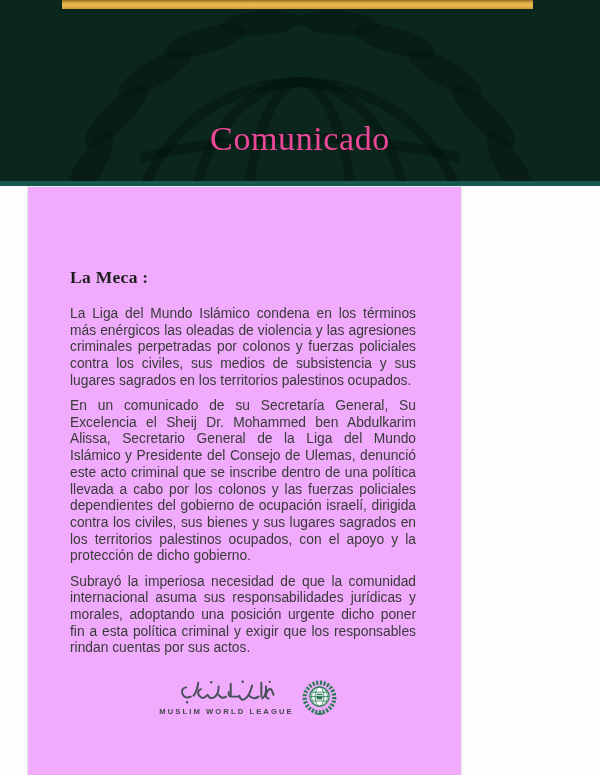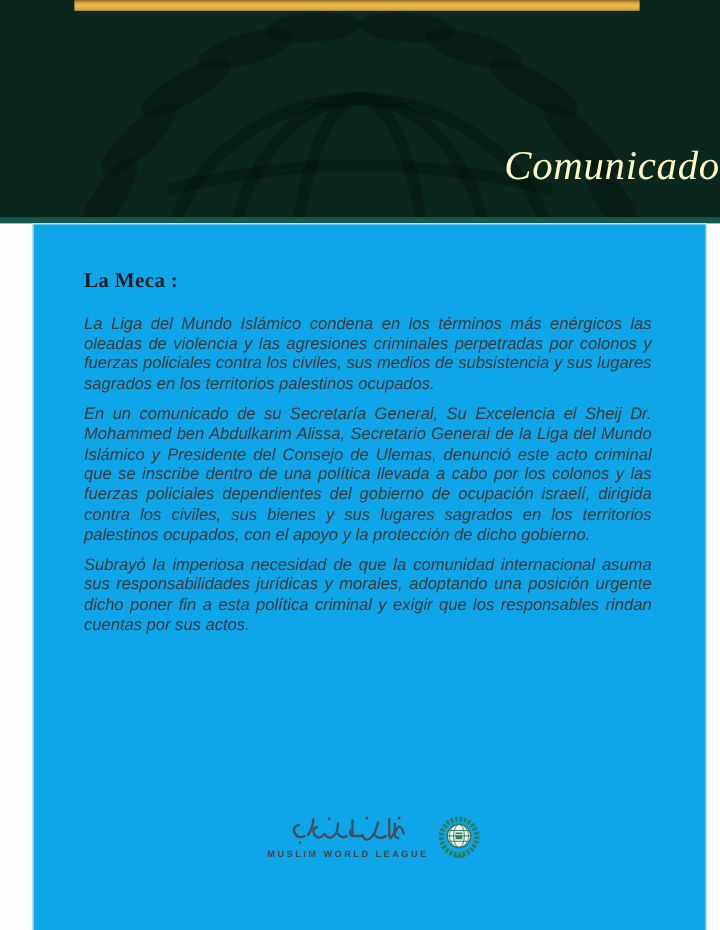--- a/index.html
+++ b/index.html
@@ -22,50 +22,48 @@
     border-bottom:5px solid #17594e;
     overflow:hidden;
   }
   .gold-bar {
     position:absolute; top:0; left:62px; width:471px; height:9px;
     background:linear-gradient(180deg, #8f6d24 0%, #dcaa41 30%, #ecbb52 55%, #cf9c35 100%);
   }
   .watermark { position:absolute; top:0; left:0; width:600px; height:181px; }
   .title {
     position:absolute; top:120px; left:0; right:0;
-    margin:0; text-align:right;
+    margin:0; text-align:center;
     font-family:"Liberation Serif", serif;
     font-weight:400; font-size:34px; letter-spacing:0.6px;
-    color:#fef9c3;
-    font-style:italic;
+    color:#ec4899;
   }
 
   
   .card {
     position:absolute;
     top:186px; left:27px;
-    width:562px; height:589px;
+    width:435px; height:589px;
     box-sizing:border-box;
-    background:#0ea5e9;
+    background:#f0abfc;
     border:1px solid #e4ecea; border-bottom:none;
     box-shadow:0 0 6px rgba(15,70,58,0.05);
-    padding:36px 45px 0 42px;
+    padding:80px 45px 0 42px;
   }
   .heading {
     margin:0 0 18px 0;
     font-family:"Liberation Serif", serif;
     font-weight:700; font-size:17.5px; letter-spacing:0.3px;
     color:#1d1d1d;
   }
   .card p {
     margin:0 0 8.5px 0;
     font-size:13.8px; line-height:16.7px;
     color:#3a3a3a;
     text-align:justify;
-    font-style:italic;
   }
 
   
   .logo {
     position:absolute; top:492px; left:8px; right:0;
     display:flex; justify-content:center; align-items:center; gap:7px;
   }
   .logo-text { display:flex; flex-direction:column; align-items:center; }
   .calligraphy { width:104px; height:26px; }
   .org-en {

